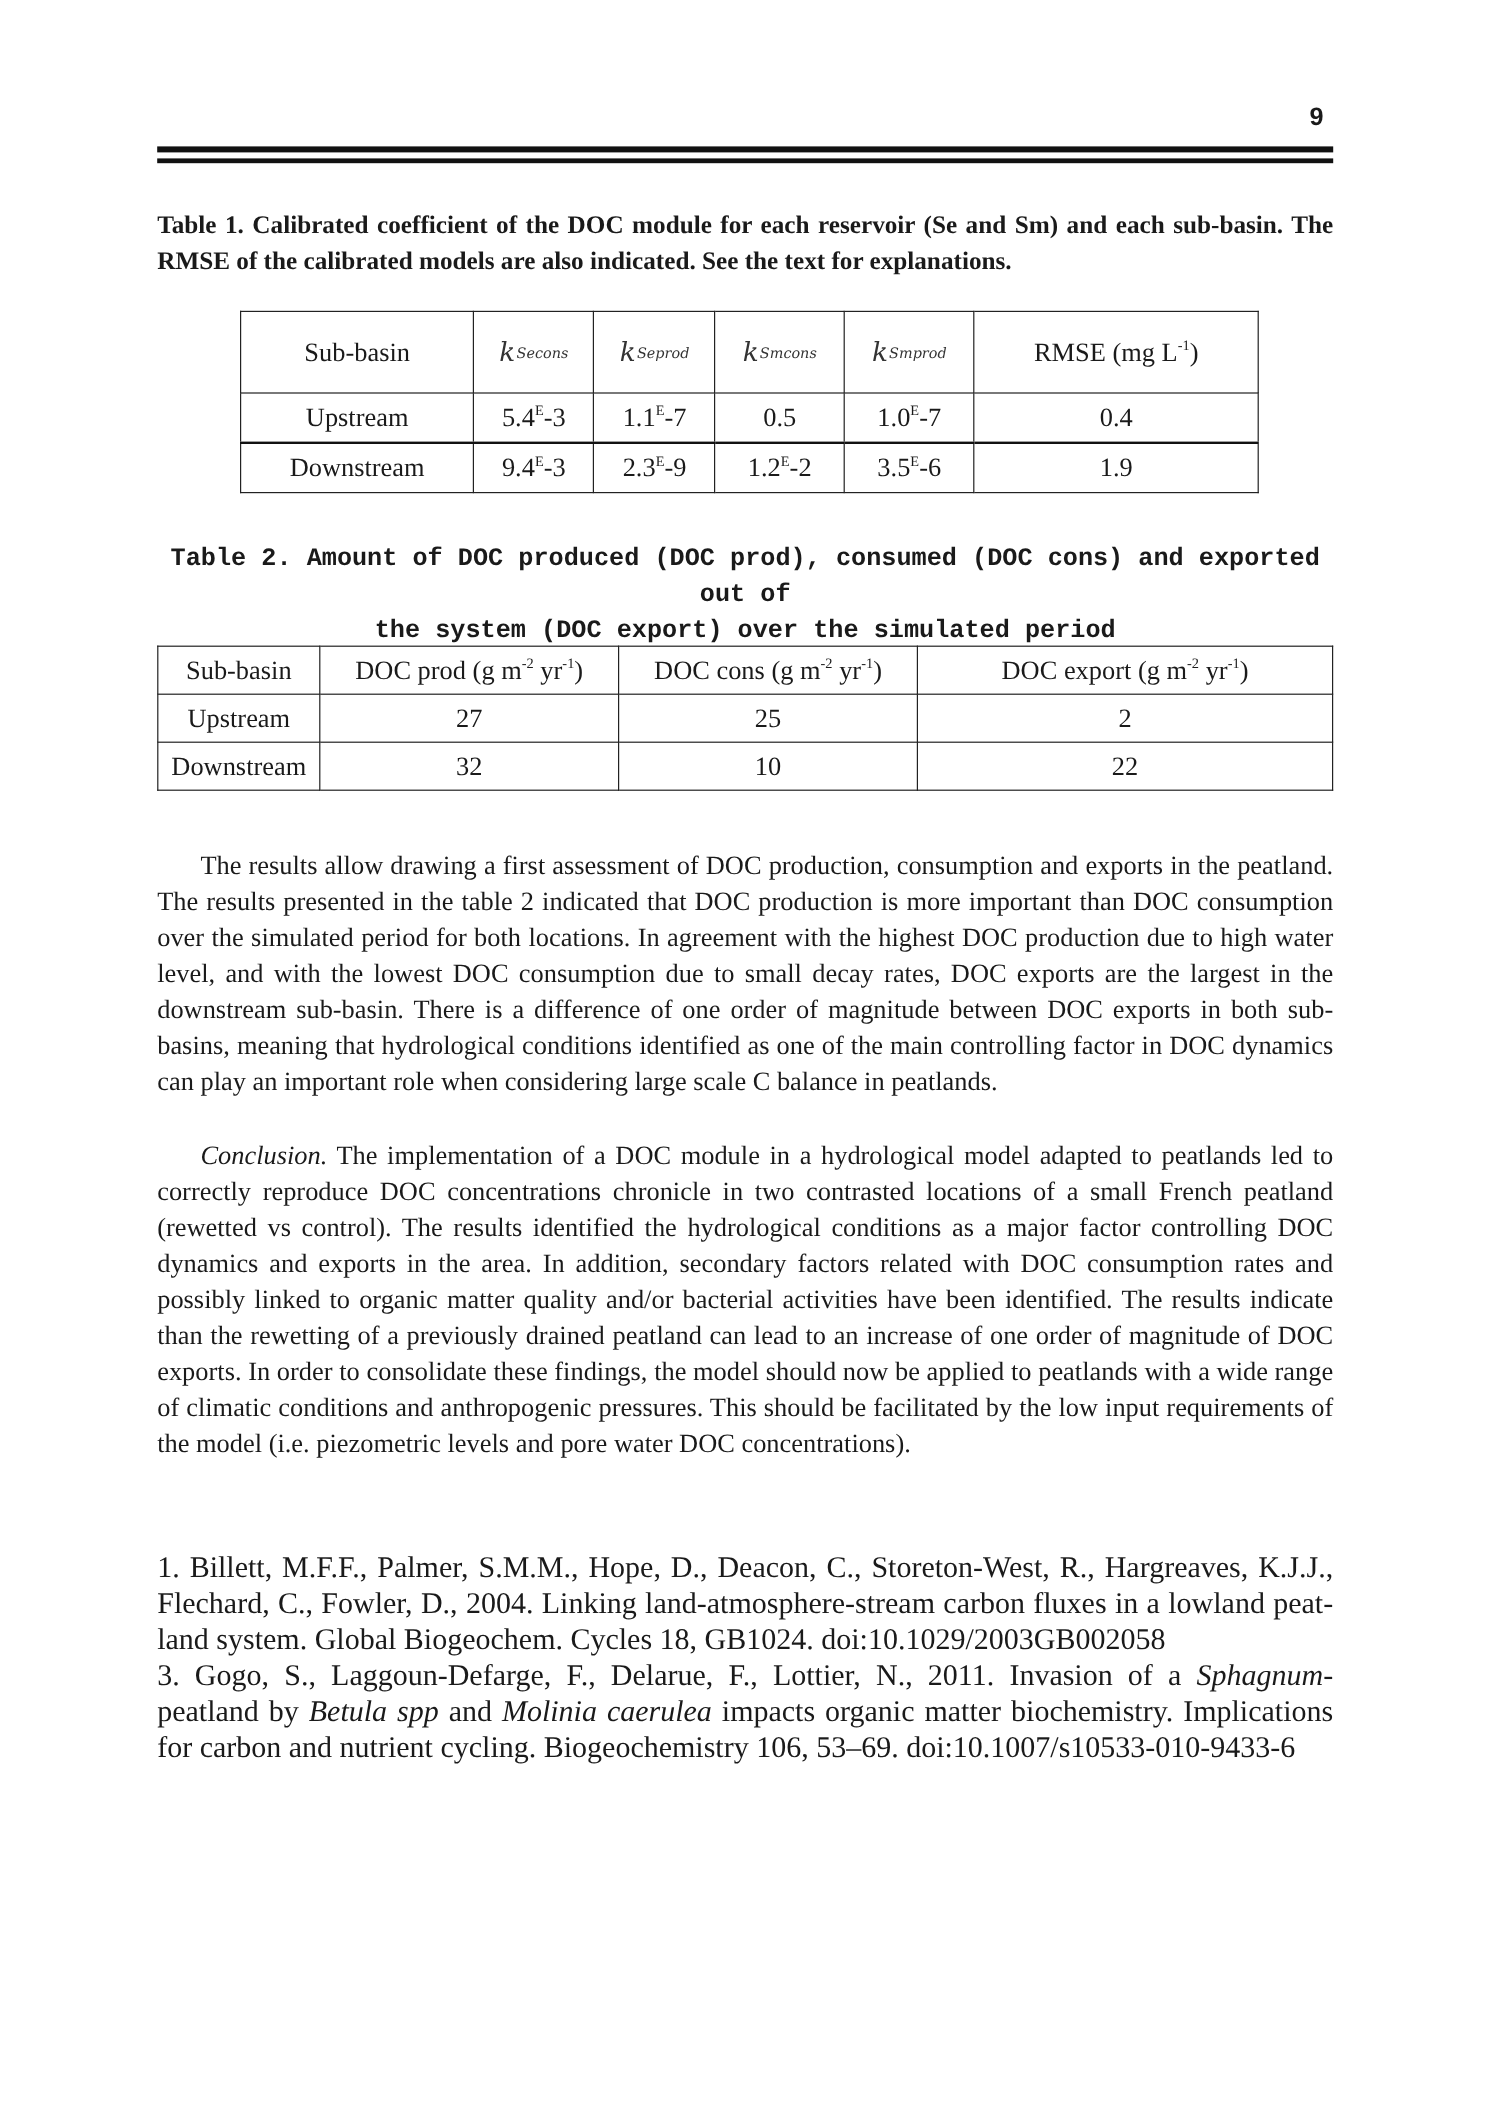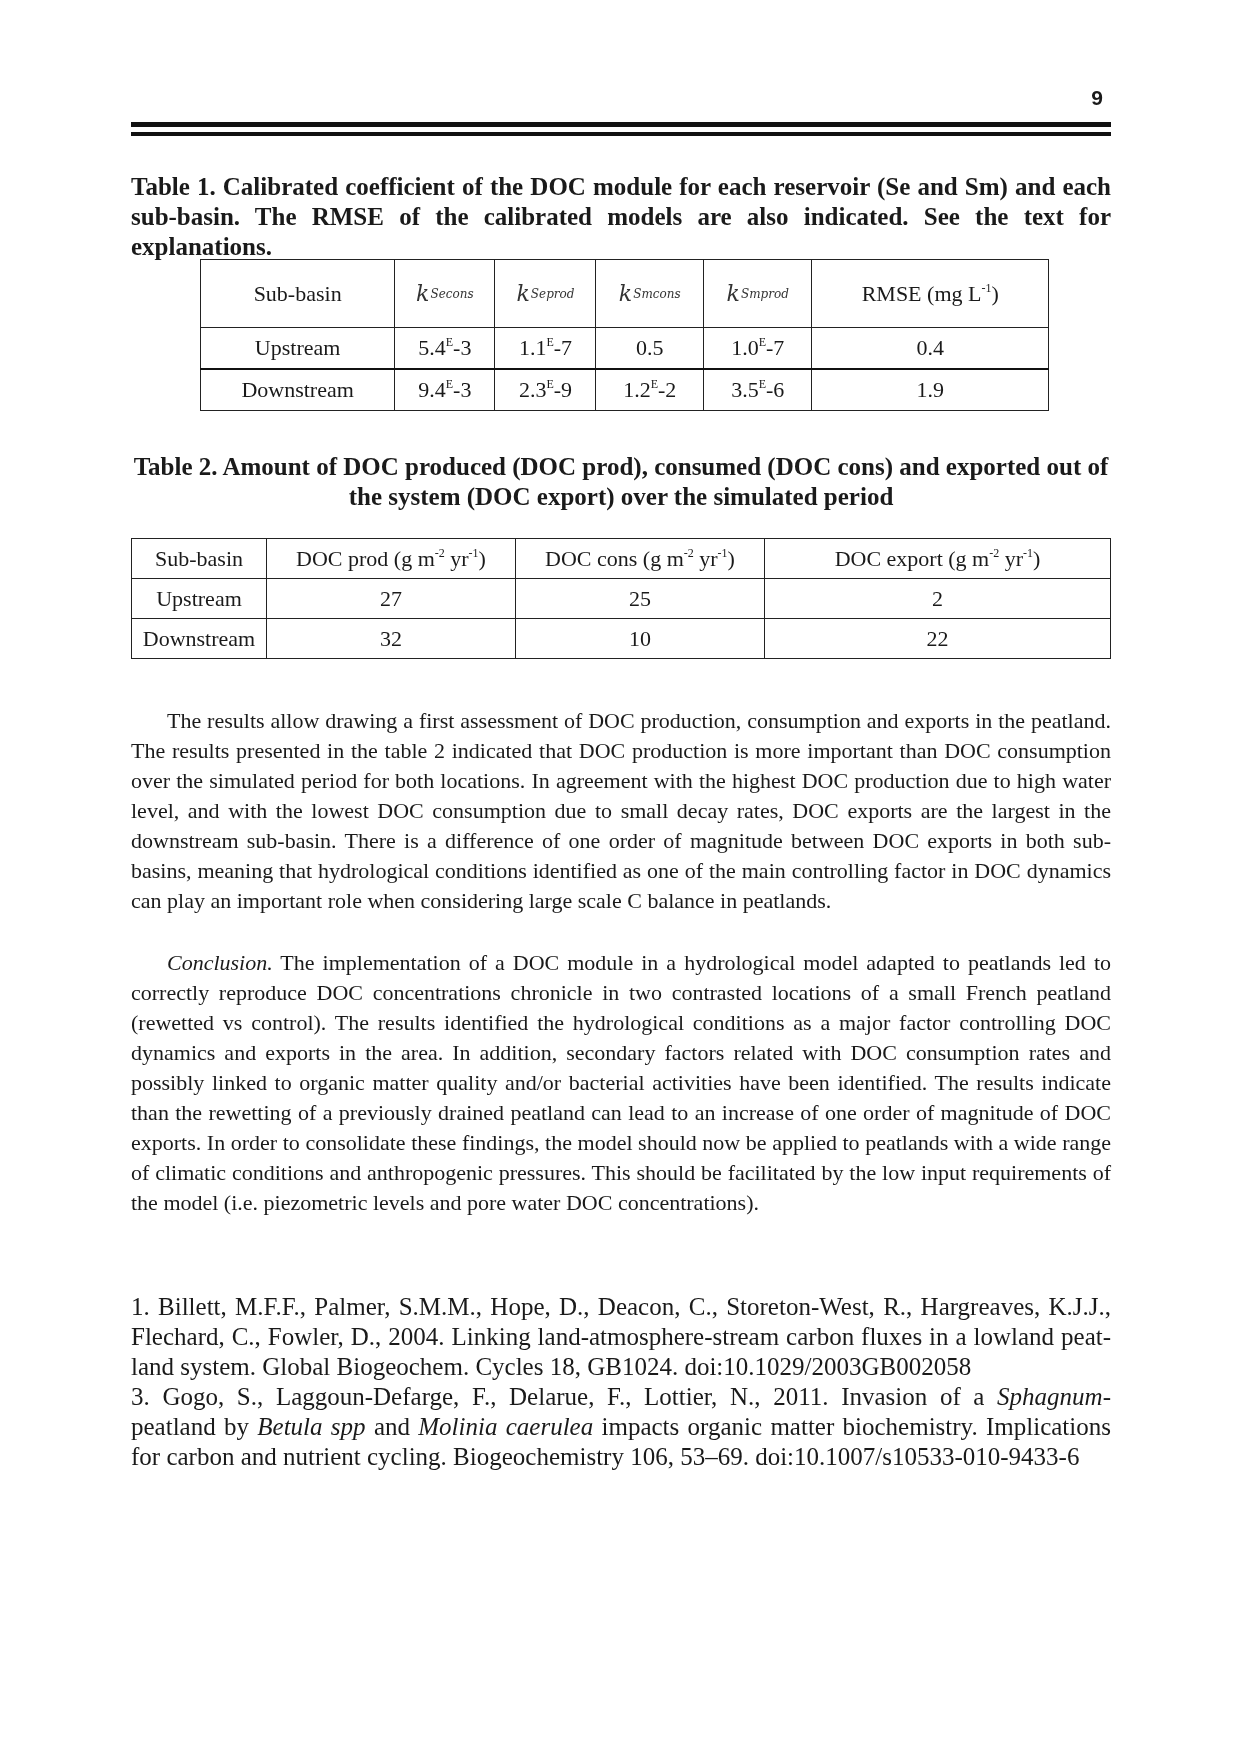--- a/index.html
+++ b/index.html
@@ -11,25 +11,25 @@
     position: absolute; top: 86px; right: 138px;
     font-family: "Liberation Sans", sans-serif; font-weight: bold; font-size: 21px;
   }
   .rule-thick {
     position: absolute; left: 131px; width: 980px; height: 5px; background: #111;
   }
   .r1 { top: 122px; }
   .r2 { top: 132px; height: 4px; }
   .caption {
     position: absolute; left: 131px; width: 980px;
-    font-weight: bold; font-size: 25px; line-height: 30px; text-align: justify;
+    font-weight: bold; font-size: 21px; line-height: 30px; text-align: justify;
     font-family: "Liberation Serif", serif;
   }
   .cap1 { top: 172px; text-align-last: left; }
-  .cap2 { top: 452px; text-align: center; }
+  .cap2 { top: 452px; text-align: center; font-family: Liberation Mono, monospace; }
   table { border-collapse: collapse; position: absolute; font-size: 22px; padding-left: 19px; }
   td { border: 1.5px solid #222; text-align: center; padding: 0; }
   .t1 { top: 259px; left: 200px; width: 849px; }
   .t1 tr.h td { height: 67px; }
   .t1 tr.d td { height: 40px; }
   .t1 tr.upstream td { border-bottom: 2.5px solid #111; }
   .kvar { font-family: "DejaVu Serif", serif; font-style: italic; color: #333; font-size: 22px; }
   .kvar .ss { display: inline-flex; flex-direction: row; vertical-align: middle; line-height: 13px; text-align: left; margin-left: 1px; }
   .t2 { top: 538px; left: 131px; width: 980px; }
   .t2 td { height: 39px; }

